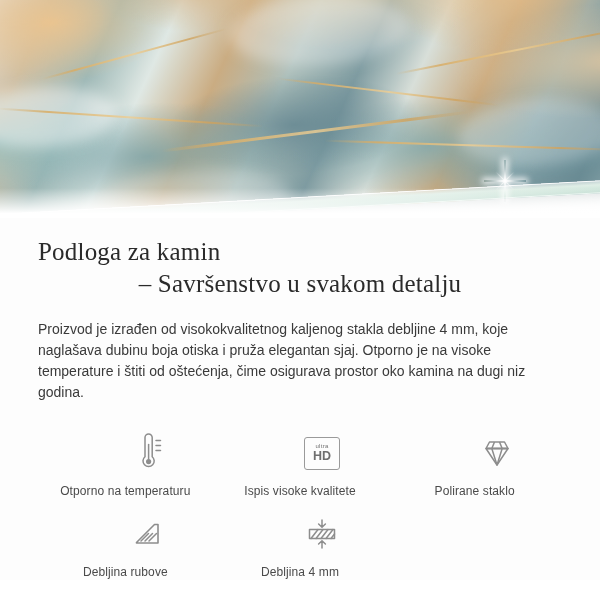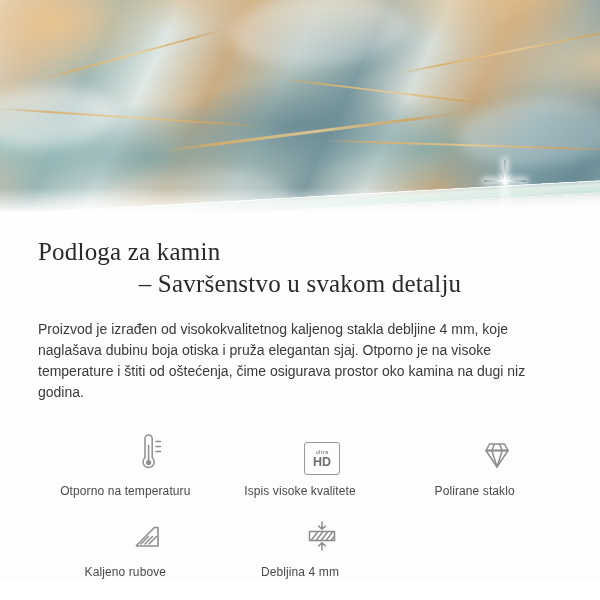--- a/index.html
+++ b/index.html
@@ -189,21 +189,21 @@
   }
   .feature {
     display: flex;
     flex-direction: column;
     align-items: center;
     justify-content: flex-start;
   }
   .feature-icon {
     height: 44px;
     display: flex;
-    align-items: flex-end;
+    align-items: center;
     justify-content: center;
     color: #8d8d8d;
     padding-left: 44px;
   }
   .feature-label {
     margin-top: 9px;
     font-size: 12px;
     color: #4a4a4a;
     text-align: center;
     letter-spacing: 0.1px;
@@ -305,21 +305,21 @@
         <div class="feature-label">Polirane staklo</div>
       </div>
 
       <div class="feature">
         <div class="feature-icon">
           <svg width="40" height="38" viewBox="0 0 40 38" fill="none" stroke="#8d8d8d" stroke-width="1.5" stroke-linecap="round" stroke-linejoin="round">
             <path d="M9.5 27.5L27.5 9.5l3.5 0 0 18.5-21.5 0z" stroke-width="1.6"></path>
             <path d="M14 26l7.5-7.5M18 26l7.5-7.5M22 26l7.5-7.5"></path>
           </svg>
         </div>
-        <div class="feature-label">Kaljeno rubove</div>
+        <div class="feature-label">Debljina rubove</div>
       </div>
 
       <div class="feature">
         <div class="feature-icon">
           <svg width="42" height="40" viewBox="0 0 42 40" fill="none" stroke="#8d8d8d" stroke-width="1.5" stroke-linecap="round" stroke-linejoin="round">
             <path d="M21 6v6.5M17.6 10l3.4 3.2L24.4 10"></path>
             <path d="M21 34v-6.5M17.6 30l3.4-3.2 3.4 3.2"></path>
             <rect x="8.5" y="15.5" width="25" height="9"></rect>
             <path d="M10 24.5l7-9M15 24.5l7-9M20 24.5l7-9M25 24.5l7-9M30 24.5l3.5-4.5"></path>
           </svg>

